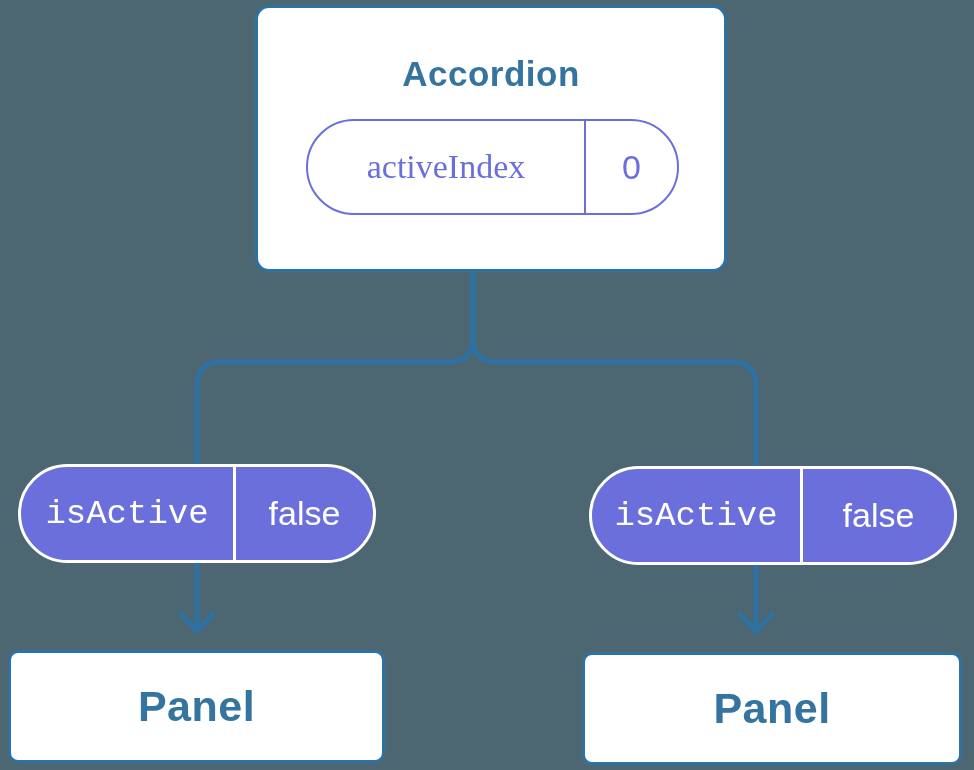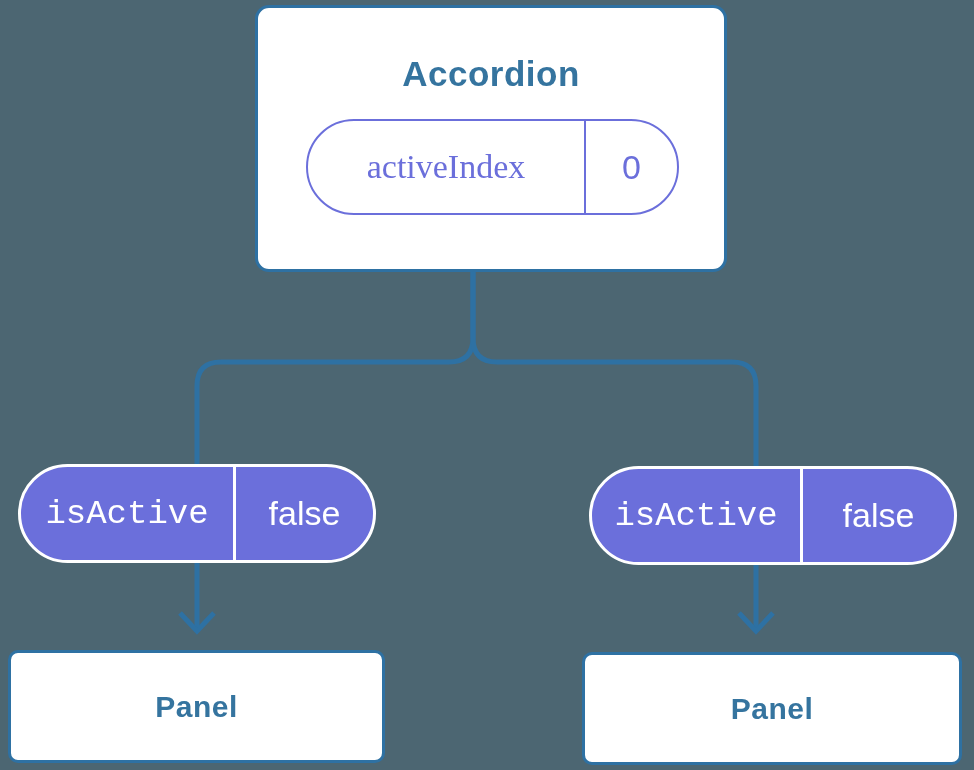--- a/index.html
+++ b/index.html
@@ -81,21 +81,21 @@
   .prop-pill .seg-value {
     flex: 1;
     display: flex; align-items: center; justify-content: center;
   }
   .pill-left  { left: 18px;  top: 464px; width: 358px; height: 99px; }
   .pill-left .seg-name  { width: 212px; }
   .pill-right { left: 589px; top: 466px; width: 368px; height: 99px; }
   .pill-right .seg-name { width: 208px; }
   .panel {
     display: flex; align-items: center; justify-content: center;
-    font-size: 30px;
+    font-size: 43px;
     font-weight: 600;
     color: #35749F;
     border-radius: 10px;
     letter-spacing: 0.5px;
   }
   .panel-left  { left: 8px;   top: 650px; width: 377px; height: 113px; }
   .panel-right { left: 582px; top: 652px; width: 380px; height: 113px; }
 </style>
 </head>
 <body>

